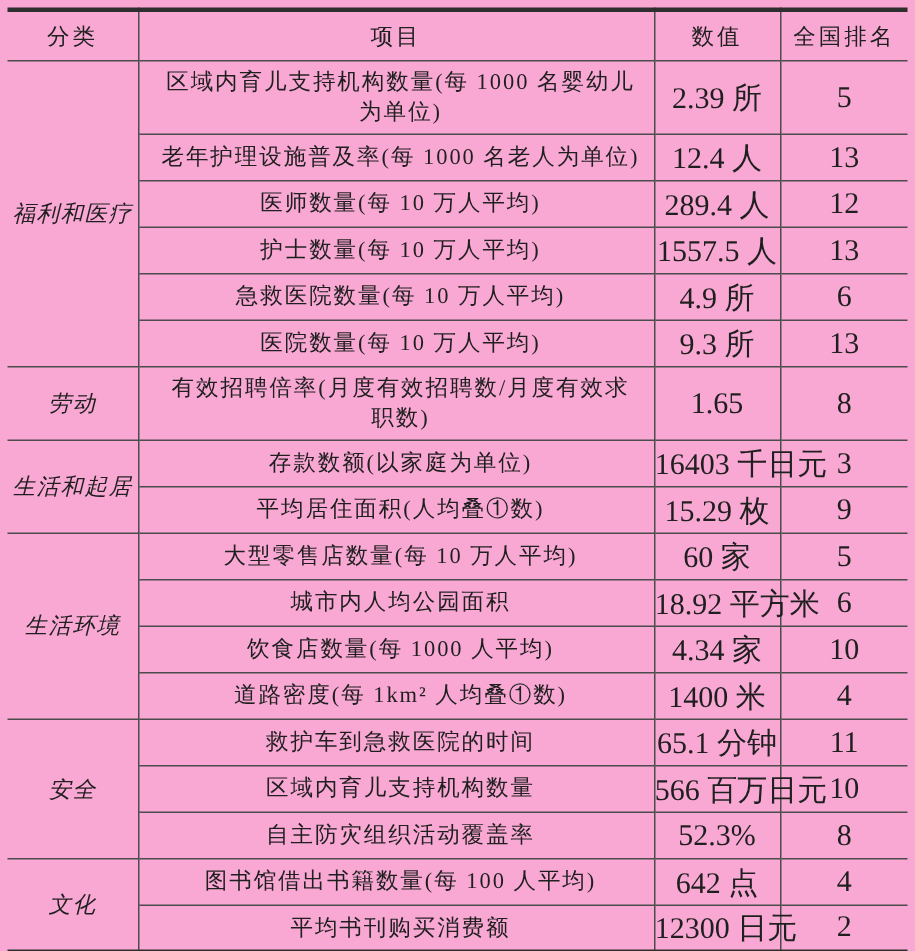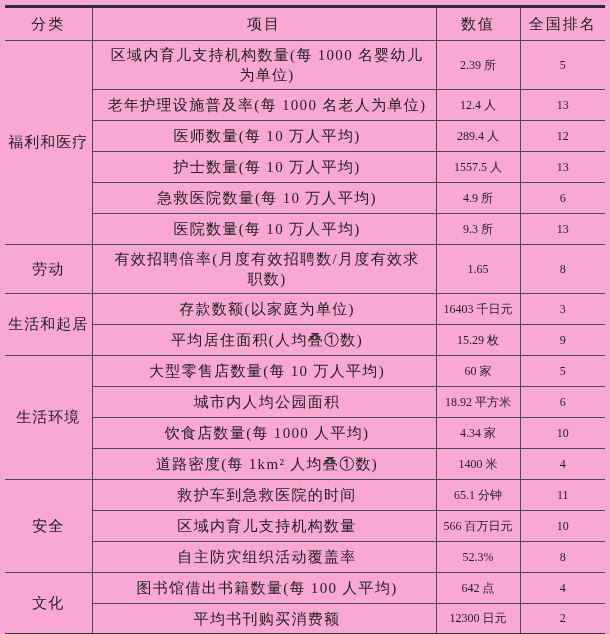--- a/index.html
+++ b/index.html
@@ -43,36 +43,37 @@
   .stats-table th {
     height: 32px;
     text-align: center;
     letter-spacing: 2px;
     padding: 0;
   }
   td.cat {
     text-align: center;
     letter-spacing: 1px;
     padding: 0 2px;
+    font-style: italic;
   }
   td.item {
     text-align: center;
     padding: 4px 8px 4px 14px;
     line-height: 20px;
     letter-spacing: 1.3px;
     height: 31px;
     box-sizing: border-box;
     min-height: 31px;
   }
   tr.normal td.item { height: 31px; margin-left: 11px; }
   tr.tall td.item   { height: 47px; }
   td.val, td.rank {
     text-align: center;
     white-space: nowrap;
-    font-size: 12px;
+    font-size: 20px;
     padding: 0;
     overflow: visible;
   }
 </style>
 </head>
 <body>
 
 <div class="page">
   <table class="stats-table">
     <colgroup>

